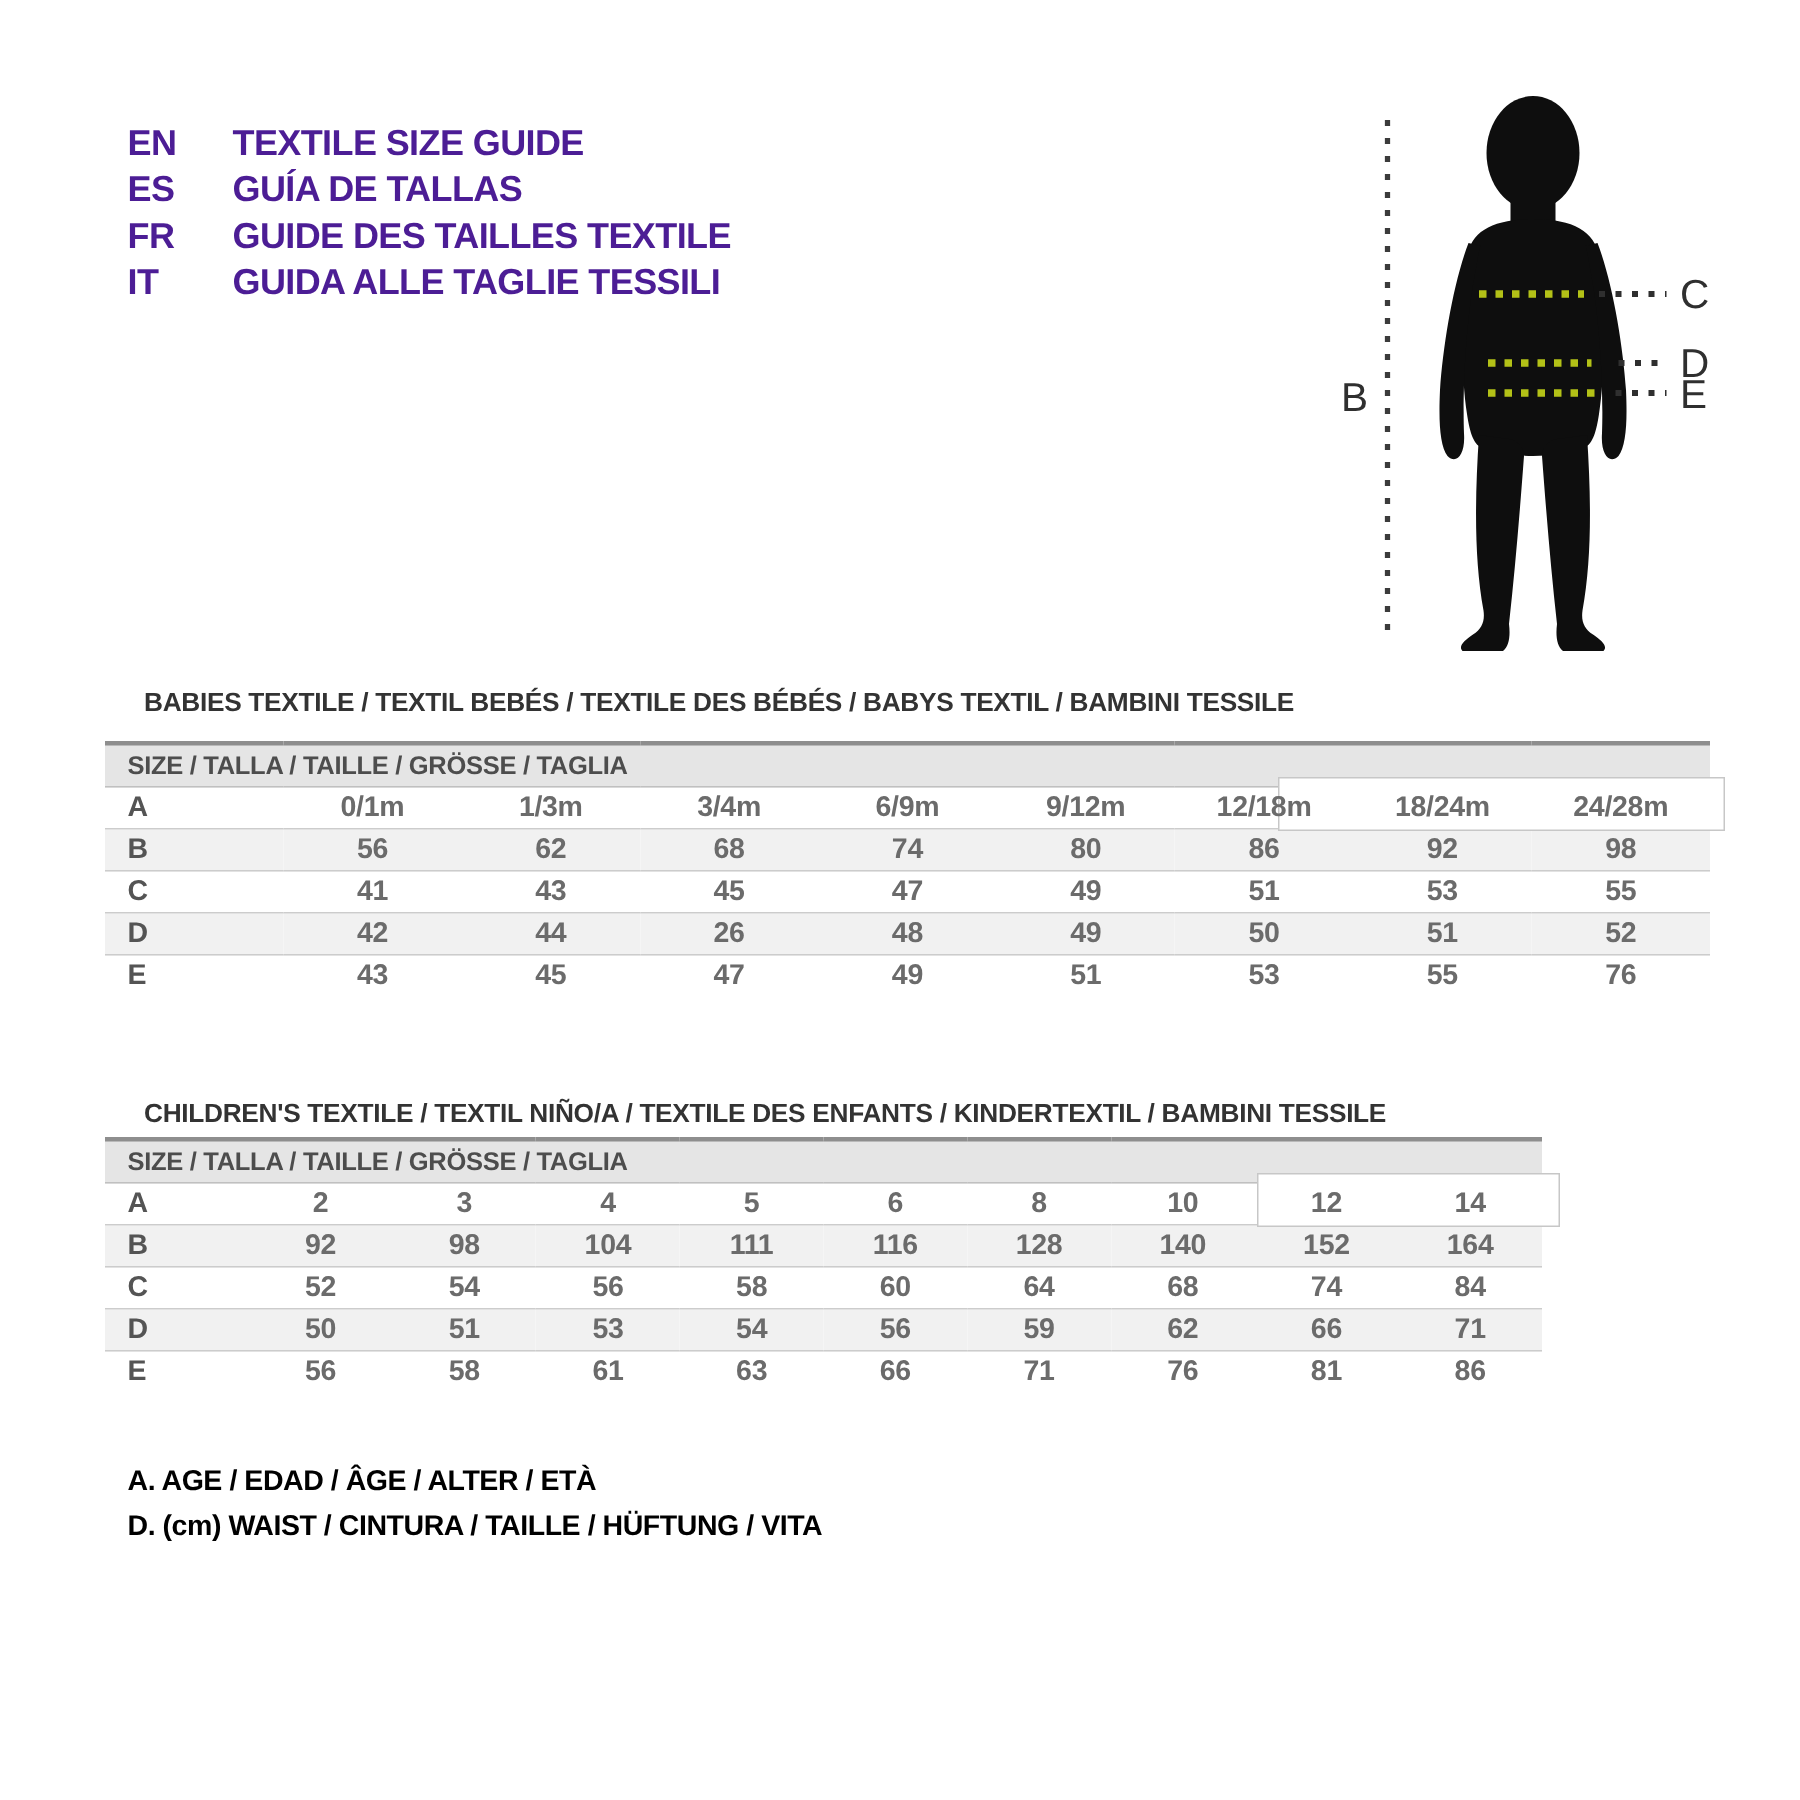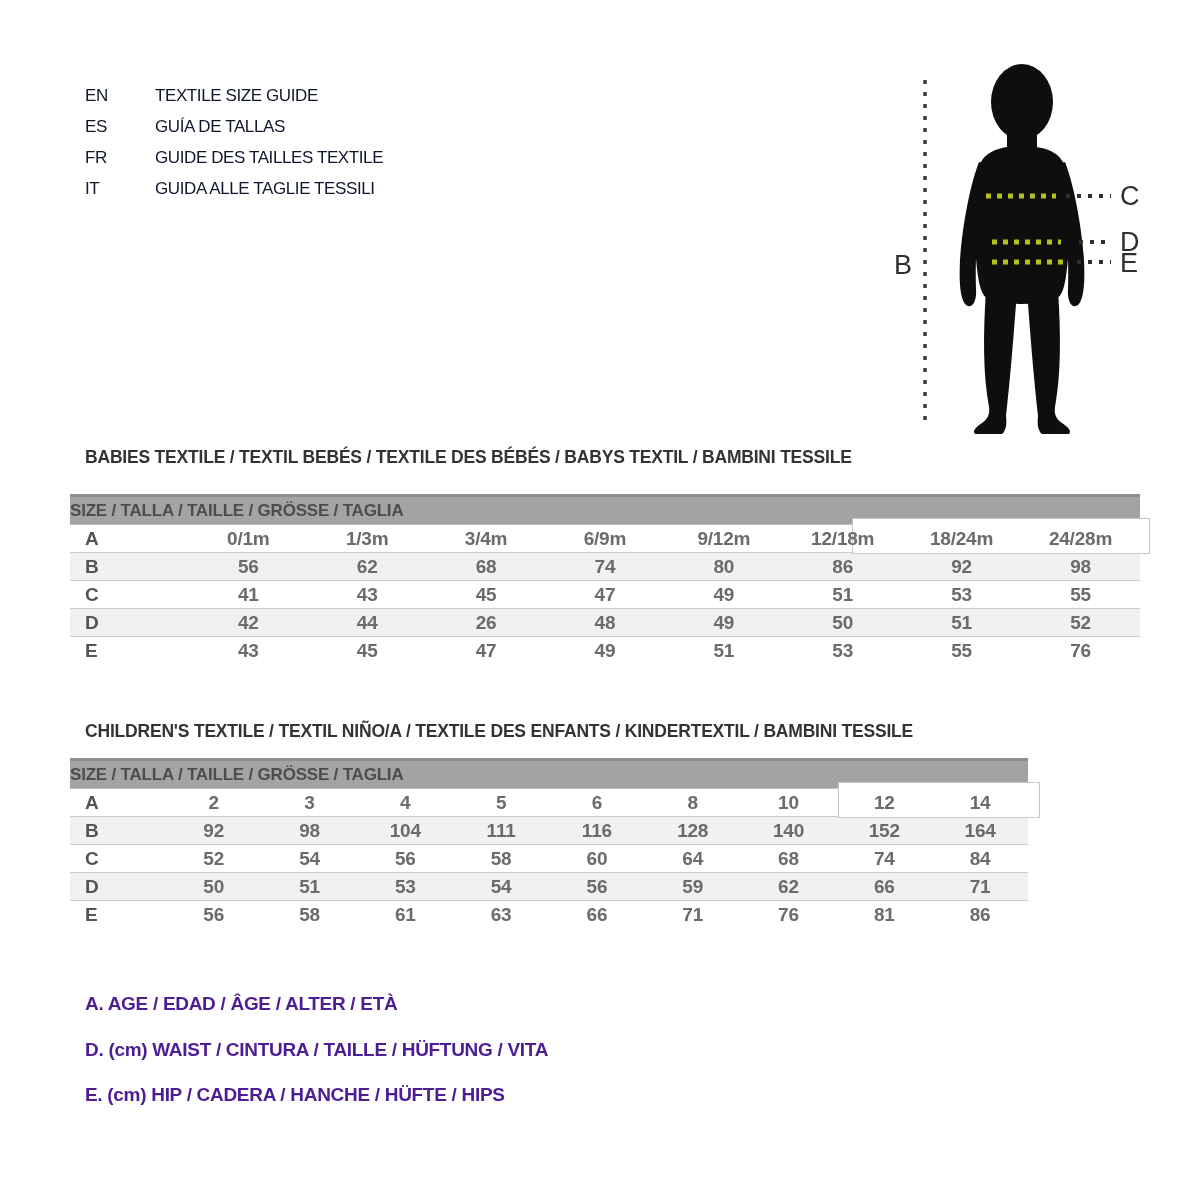--- a/index.html
+++ b/index.html
@@ -5,54 +5,54 @@
   html,body{margin:0;padding:0;}
   body{
     width:1200px;height:1200px;background:#ffffff;
     font-family:"Liberation Sans",sans-serif;
     -webkit-font-smoothing:antialiased;
   }
   .page{position:relative;width:1200px;height:1200px;overflow:hidden;color:#2e2e2e;background:#fff;}
 
   
   .lang-block{position:absolute;left:85px;top:80px;}
-  .lang-row{height:31px;line-height:31px;font-size:17px;font-weight:400;letter-spacing:-0.4px;color:#0f172a;white-space:nowrap;}
+  .lang-row{height:31px;line-height:31px;font-size:24px;font-weight:700;letter-spacing:-0.4px;color:#4c1d95;white-space:nowrap;}
   .lang-code{display:inline-block;width:70px;}
 
   
   .figure-wrap{position:absolute;left:880px;top:50px;width:280px;height:400px;}
   .figure-wrap svg text{font-family:"Liberation Sans",sans-serif;font-size:27px;fill:#2f2f2f;}
 
   
-  .tbl-heading{position:absolute;left:85px;margin:0;font-size:17.5px;font-weight:700;letter-spacing:-0.2px;color:#333;white-space:nowrap;}
+  .tbl-heading{position:absolute;left:85px;margin:11px;font-size:17.5px;font-weight:700;letter-spacing:-0.2px;color:#333;white-space:nowrap;}
   .babies-heading{top:447px;}
   .children-heading{top:721px;}
 
   
   .table-wrap{position:absolute;left:70px;}
   .table-wrap.babies{top:494px;width:1070px;}
   .table-wrap.children{top:758px;width:958px;}
   table{width:100%;border-collapse:collapse;table-layout:fixed;}
   th,td{padding:0;}
   .band{
-    height:27px;background:#a3a3a3;border-top:3px solid #8e8e8e;border-bottom:1px solid #c0c0c0;
-    text-align:left;font-size:17px;font-weight:700;color:#4d4d4d;letter-spacing:-0.2px;
+    height:27px;background:#e5e5e5;border-top:3px solid #8e8e8e;border-bottom:1px solid #c0c0c0;
+    text-align:left;padding-left:15px;font-size:17px;font-weight:700;color:#4d4d4d;letter-spacing:-0.2px;
   }
   tbody tr{height:28px;}
   .rl{width:48px;text-align:left;padding-left:15px;font-size:19px;font-weight:700;color:#545454;}
   td{text-align:center;font-size:19px;font-weight:700;color:#6b6b6b;letter-spacing:-0.2px;}
   tr.stripe th,tr.stripe td{background:#f1f1f1;border-top:1px solid #cccccc;border-bottom:1px solid #cccccc;}
   .hl-box{position:absolute;background:#ffffff;border:1px solid #c7c7c7;z-index:1;}
   .babies .hl-box{left:782px;top:24px;width:296px;height:34px;}
   .children .hl-box{left:768px;top:24px;width:200px;height:34px;}
   .ct{position:relative;z-index:3;}
 
   
   .legend{position:absolute;left:85px;top:973px;}
-  .legend-line{height:29.5px;line-height:29.5px;font-size:19px;font-weight:700;letter-spacing:-0.3px;color:#4c1d95;white-space:nowrap;margin-top:16px;}
+  .legend-line{height:29.5px;line-height:29.5px;font-size:19px;font-weight:700;letter-spacing:-0.3px;color:#000000;white-space:nowrap;}
 </style>
 </head>
 <body>
 
 <div class="page">
 
   <section class="lang-block">
       <div class="lang-row"><span class="lang-code">EN</span><span class="lang-title">TEXTILE SIZE GUIDE</span></div>
       <div class="lang-row"><span class="lang-code">ES</span><span class="lang-title">GUÍA DE TALLAS</span></div>
       <div class="lang-row"><span class="lang-code">FR</span><span class="lang-title">GUIDE DES TAILLES TEXTILE</span></div>
@@ -242,16 +242,15 @@
             <td><span class="ct">81</span></td>
             <td><span class="ct">86</span></td>
           </tr>
         </tbody>
       </table>
   </div>
 
   <section class="legend">
       <div class="legend-line">A. AGE / EDAD / ÂGE / ALTER / ETÀ</div>
       <div class="legend-line">D. (cm) WAIST / CINTURA / TAILLE / HÜFTUNG / VITA</div>
-      <div class="legend-line">E. (cm) HIP / CADERA / HANCHE / HÜFTE / HIPS</div>
     </section>
 
 </div>
 
 </body></html>

